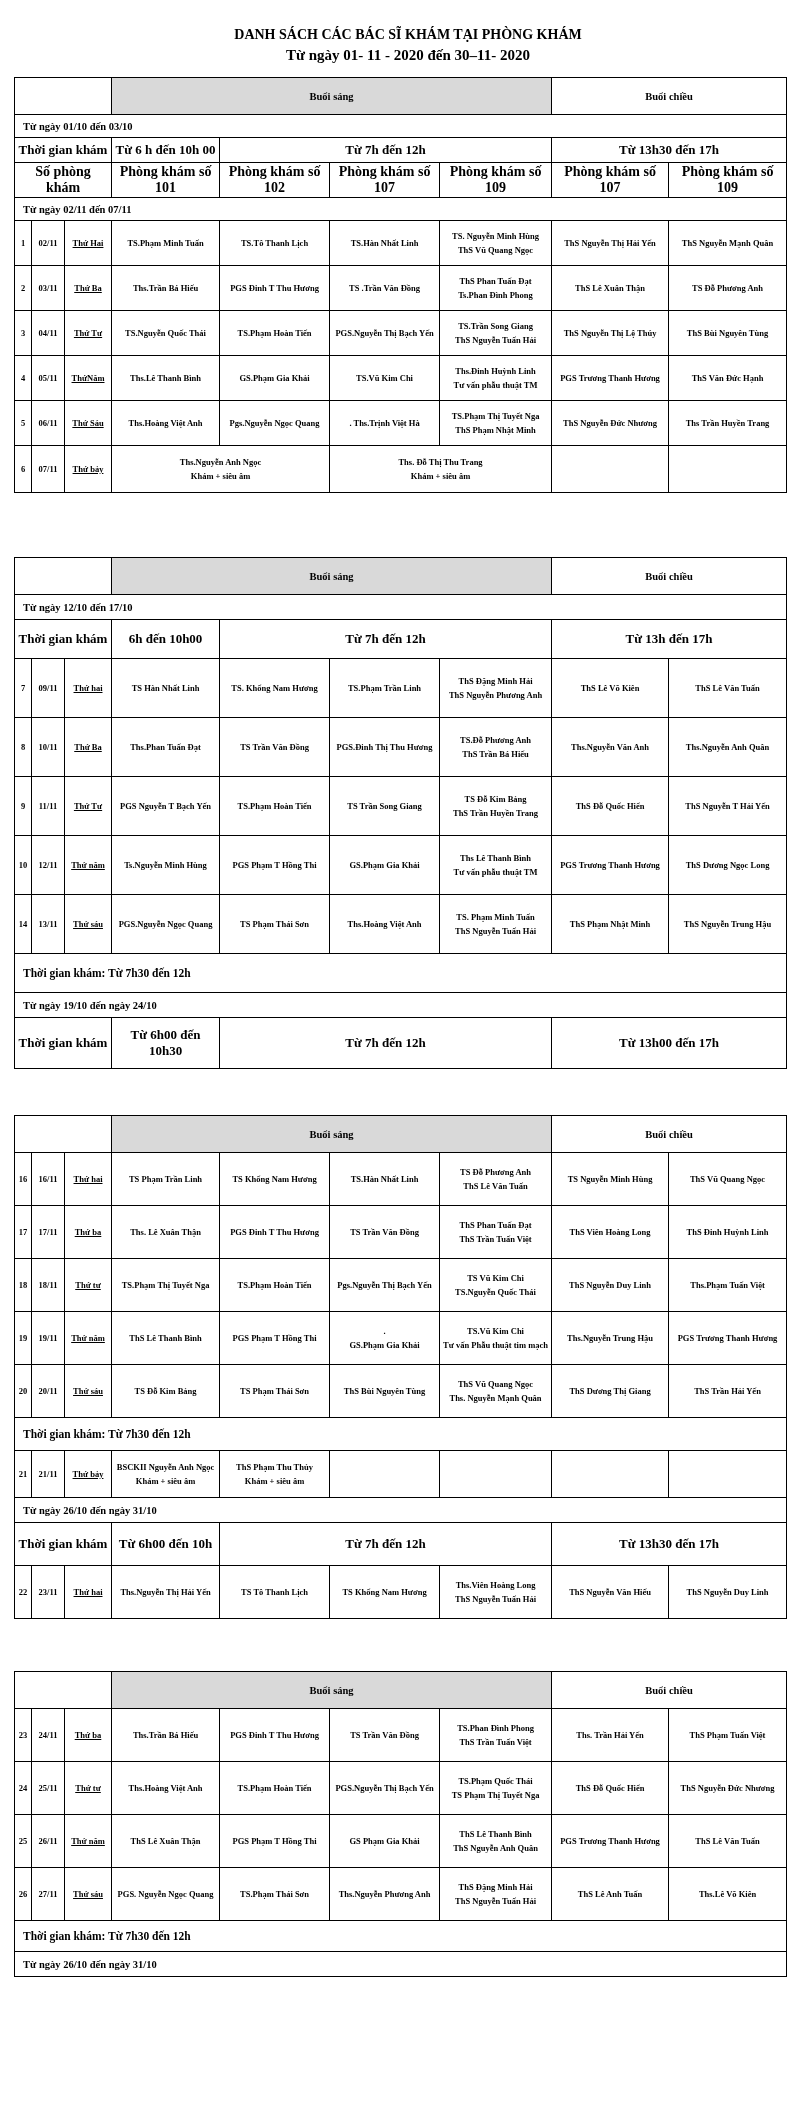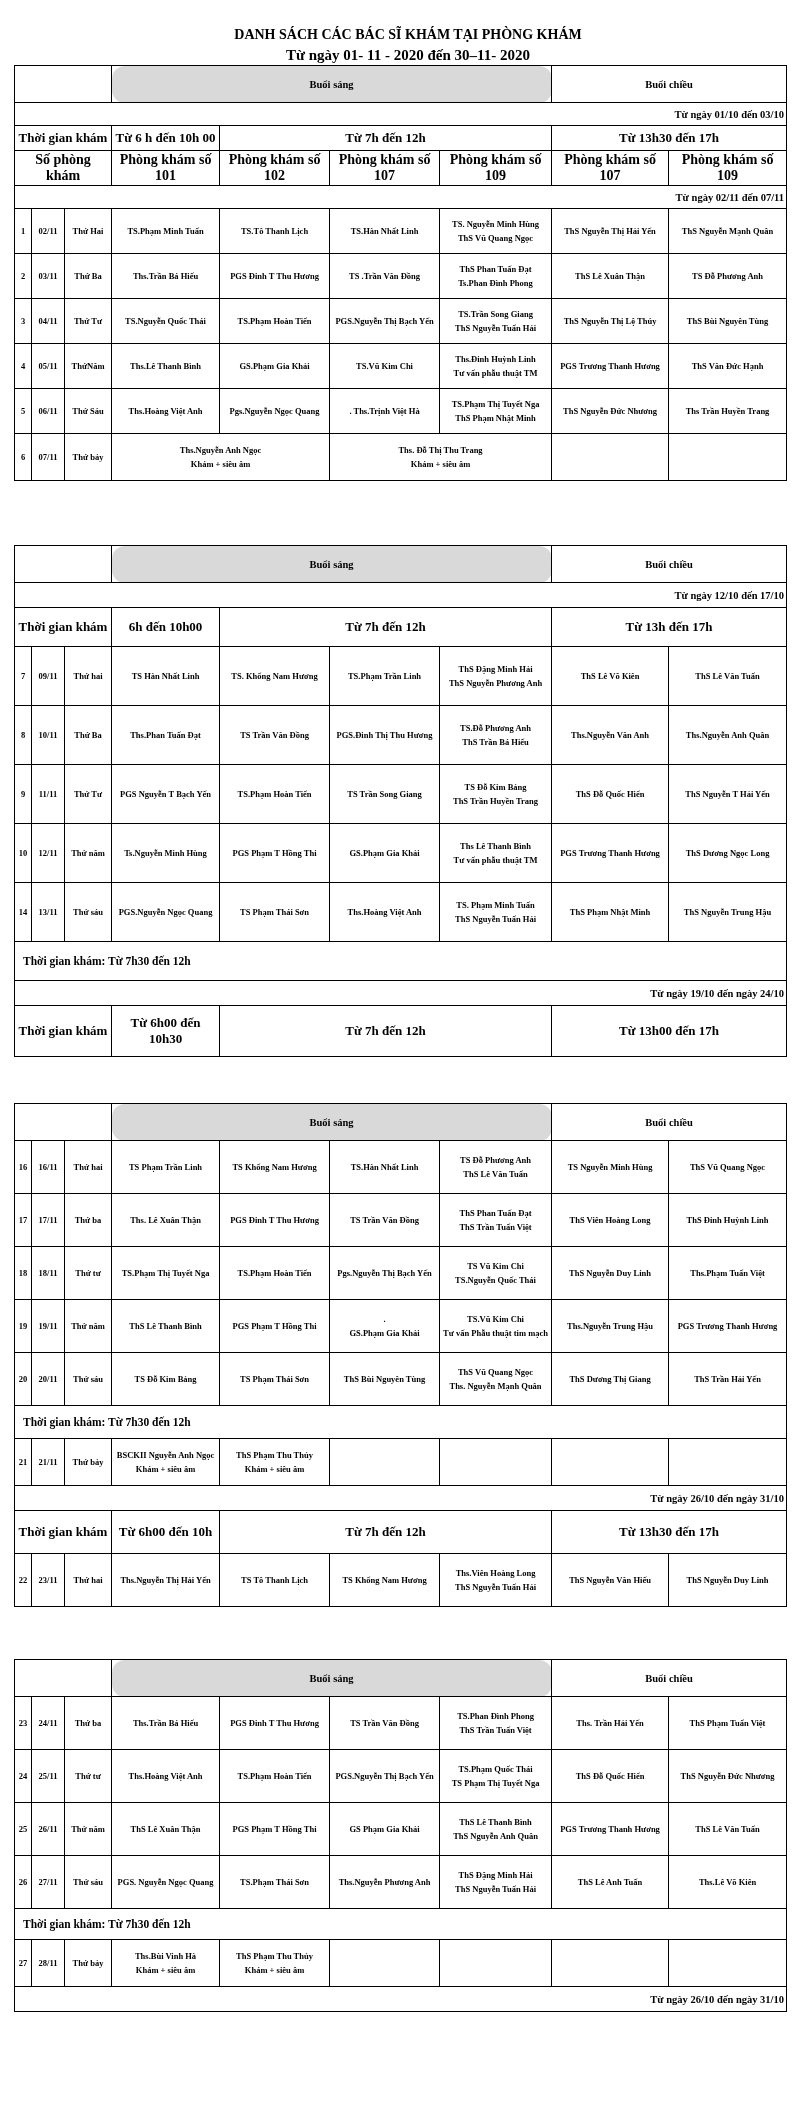--- a/index.html
+++ b/index.html
@@ -1,33 +1,33 @@
 <!DOCTYPE html>
 <html lang="vi"><head>
 <meta charset="utf-8">
 <style>
   html,body{margin:0;padding:0;background:#fff;}
   body{width:800px;font-family:"Liberation Serif","DejaVu Serif",serif;color:#000;}
   .page{width:800px;}
-  .title{ text-align:center; font-weight:bold; margin-top:26px; line-height:1.35;padding-left:16px;}
+  .title{ text-align:center; font-weight:bold; margin-top:26px; margin-bottom:12px; line-height:1.35;padding-left:16px;}
   .title .l1,.title .l2{font-size:14px;}
   .title .l3{font-size:15px;}
   table.sched{border-collapse:collapse; table-layout:fixed; width:772px; margin-left:14px;}
   table.sched td{border:1px solid #000; text-align:center; vertical-align:middle;
     font-weight:bold; padding:1px 2px; overflow:hidden; word-wrap:break-word;}
-  tr.hdr td{height:34px; font-size:10.5px;border-radius:13px;}
+  tr.hdr td{height:34px; font-size:10.5px;}
   td.hdr-morning{background:#d9d9d9;}
-  tr.range td{text-align:right; font-size:10.5px; padding-left:8px;}
+  tr.range td{text-align:left; font-size:10.5px; padding-left:8px;}
   tr.band td{text-align:left; font-size:11.5px; padding-left:8px;}
   tr.times td{font-size:13px;}
   tr.rooms td{font-size:14px;}
   tr.doctor td, tr.sat td{font-size:8.5px;}
   td.num{font-size:7.5px;}
   td.date{font-size:7.5px;}
-  td.day{font-size:7px;}
+  td.day{font-size:7px;text-decoration:underline;}
   .line{display:block; line-height:1.45;}
   .line + .line{margin-top:2px;}
   
   .t0 tr.hdr td{height:34px}.t0 tr.range td{height:20px}.t0 tr.times td{height:22px}
   .t0 tr.rooms td{height:26px}.t0 tr.doctor td{height:42px}.t0 tr.band td{height:30px}.t0 tr.sat td{height:44px}
   .t1 tr.range td{height:22px}.t1 tr.times td{height:36px}.t1 tr.times.tall td{height:48px}
   .t1 tr.doctor td{height:56px}.t1 tr.band td{height:36px}.t1 tr.sat td{height:54px}
   .t2 tr.range td{height:22px}.t2 tr.times td{height:40px}.t2 tr.doctor td{height:50px}
   .t2 tr.band td{height:30px}.t2 tr.sat td{height:44px}
   .t3 tr.range td{height:22px}.t3 tr.doctor td{height:50px}
@@ -684,36 +684,19 @@
             <td>
               <span class="line">ThS Lê Anh Tuấn</span>
             </td>
             <td>
               <span class="line">Ths.Lê Võ Kiên</span>
             </td>
           </tr>
           <tr class="band">
             <td colspan="9">Thời gian khám: Từ 7h30 đến 12h</td>
           </tr>
-          <tr class="sat">
-            <td class="num">27</td>
-            <td class="date">28/11</td>
-            <td class="day">Thứ bảy</td>
-            <td>
-              <span class="line">Ths.Bùi Vinh Hà</span>
-              <span class="line">Khám + siêu âm</span>
-            </td>
-            <td>
-              <span class="line">ThS Phạm Thu Thủy</span>
-              <span class="line">Khám + siêu âm</span>
-            </td>
-            <td></td>
-            <td></td>
-            <td></td>
-            <td></td>
-          </tr>
           <tr class="range">
             <td colspan="9">Từ ngày 26/10 đến ngày 31/10</td>
           </tr>
         </tbody>
       </table>
     </div>
 </div>
 
 </body></html>

